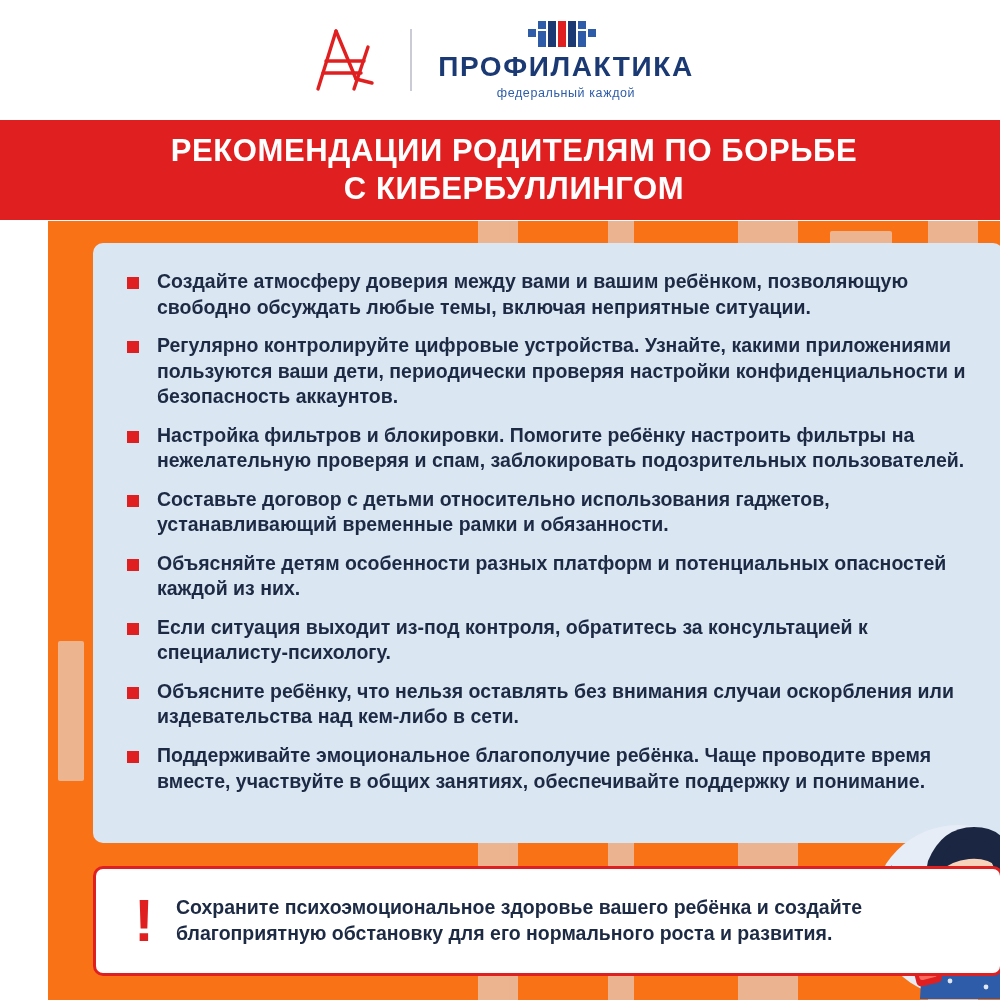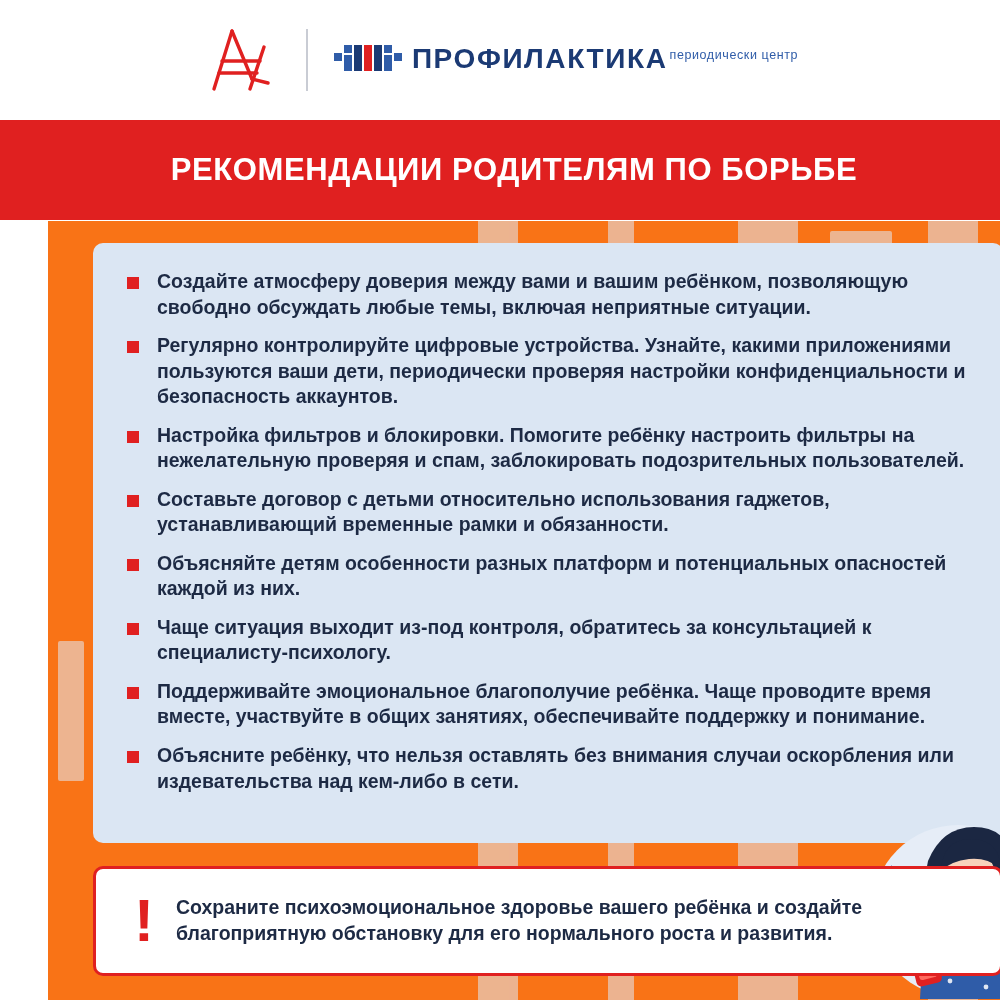--- a/index.html
+++ b/index.html
@@ -42,22 +42,22 @@
     height: 66px;
     display: block;
   }
   .logo-divider {
     width: 2px;
     height: 62px;
     background: #c9ccd4;
   }
   .logo-right {
     display: flex;
-    flex-direction: row;
-    align-items: flex-start;
+    flex-direction: column;
+    align-items: center;
     gap: 2px;
   }
   .logo-squares {
     width: 76px;
     height: 26px;
     display: block;
     margin-bottom: 4px;
   }
   .logo-title {
     font-size: 28px;
@@ -226,27 +226,28 @@
             <rect x="10" y="10" width="8" height="16" fill="#2f5ca8"></rect>
             <rect x="20" y="0" width="8" height="26" fill="#1b3a74"></rect>
             <rect x="30" y="0" width="8" height="26" fill="#e02020"></rect>
             <rect x="40" y="0" width="8" height="26" fill="#1b3a74"></rect>
             <rect x="50" y="0" width="8" height="8" fill="#2f5ca8"></rect>
             <rect x="50" y="10" width="8" height="16" fill="#2f5ca8"></rect>
             <rect x="60" y="8" width="8" height="8" fill="#2f5ca8"></rect>
           </g>
         </svg>
         <div class="logo-title">ПРОФИЛАКТИКА</div>
-        <div class="logo-sub">периодически центр</div>
+        <div class="logo-sub">федеральный каждой</div>
       </div>
     </div>
   </div>
 
   <div class="title-band">
     <div class="title-line">РЕКОМЕНДАЦИИ РОДИТЕЛЯМ ПО БОРЬБЕ</div>
+    <div class="title-line">С КИБЕРБУЛЛИНГОМ</div>
   </div>
 
   <div class="body-area">
 
     <div class="stripes">
       <div class="stripe" style="left:430px; width:40px;"></div>
       <div class="stripe" style="left:560px; width:26px;"></div>
       <div class="stripe" style="left:690px; width:60px;"></div>
       <div class="stripe" style="left:880px; width:50px;"></div>
       <div class="block-deco" style="left:782px; top:10px;  width:62px; height:26px;"></div>
@@ -274,29 +275,29 @@
         <li>
           <span class="bullet"></span>
           <span>Составьте договор с детьми относительно использования гаджетов, устанавливающий временные рамки и обязанности.</span>
         </li>
         <li>
           <span class="bullet"></span>
           <span>Объясняйте детям особенности разных платформ и потенциальных опасностей каждой из них.</span>
         </li>
         <li>
           <span class="bullet"></span>
-          <span>Чаще ситуация выходит из-под контроля, обратитесь за консультацией к специалисту-психологу.</span>
+          <span>Если ситуация выходит из-под контроля, обратитесь за консультацией к специалисту-психологу.</span>
+        </li>
+        <li>
+          <span class="bullet"></span>
+          <span>Объясните ребёнку, что нельзя оставлять без внимания случаи оскорбления или издевательства над кем-либо в сети.</span>
         </li>
         <li>
           <span class="bullet"></span>
           <span>Поддерживайте эмоциональное благополучие ребёнка. Чаще проводите время вместе, участвуйте в общих занятиях, обеспечивайте поддержку и понимание.</span>
-        </li>
-        <li>
-          <span class="bullet"></span>
-          <span>Объясните ребёнку, что нельзя оставлять без внимания случаи оскорбления или издевательства над кем-либо в сети.</span>
         </li>
       </ul>
     </div>
 
     <svg class="illustration" viewBox="0 0 230 210">
       <circle cx="150" cy="120" r="86" fill="#e6edf7"></circle>
 
       <g fill="#2f5ca8">
         <path d="M64 120 q6 -34 20 -46 q-6 22 -14 46 z"></path>
         <path d="M70 112 q-16 -18 -30 -20 q14 10 24 26 z"></path>

